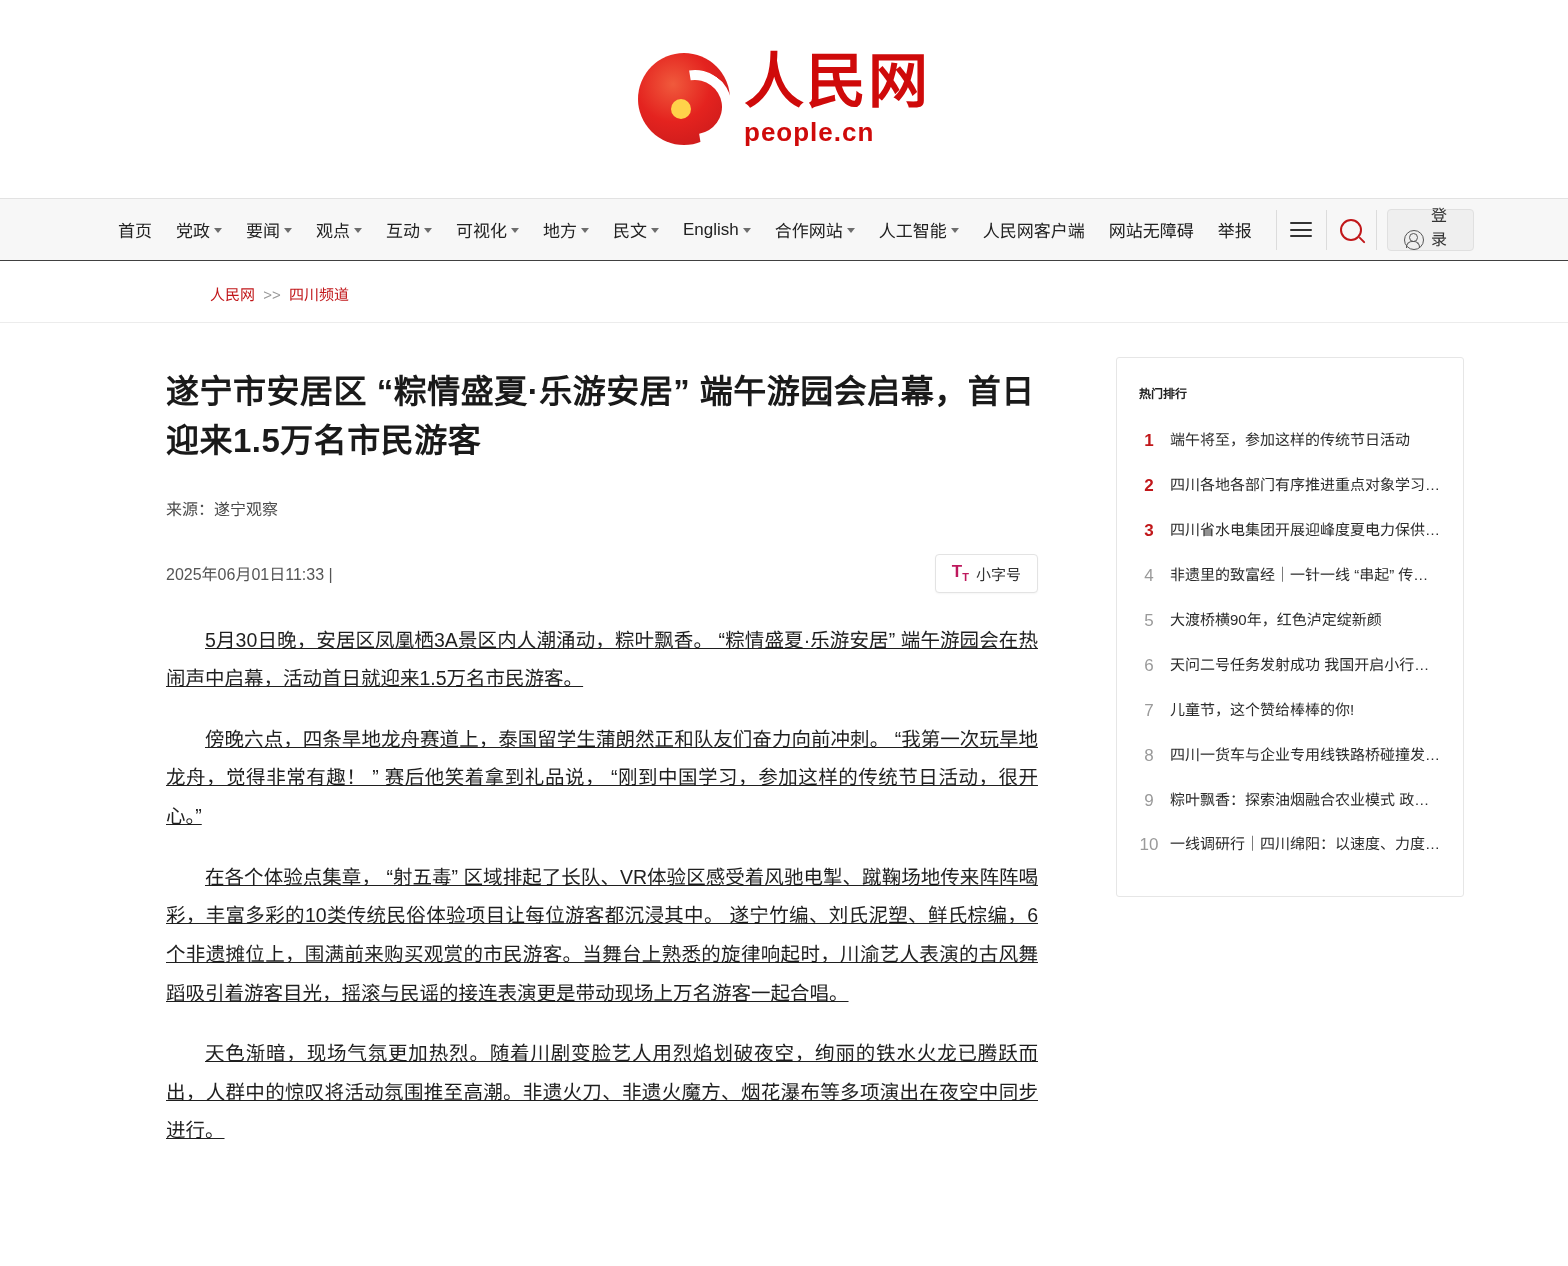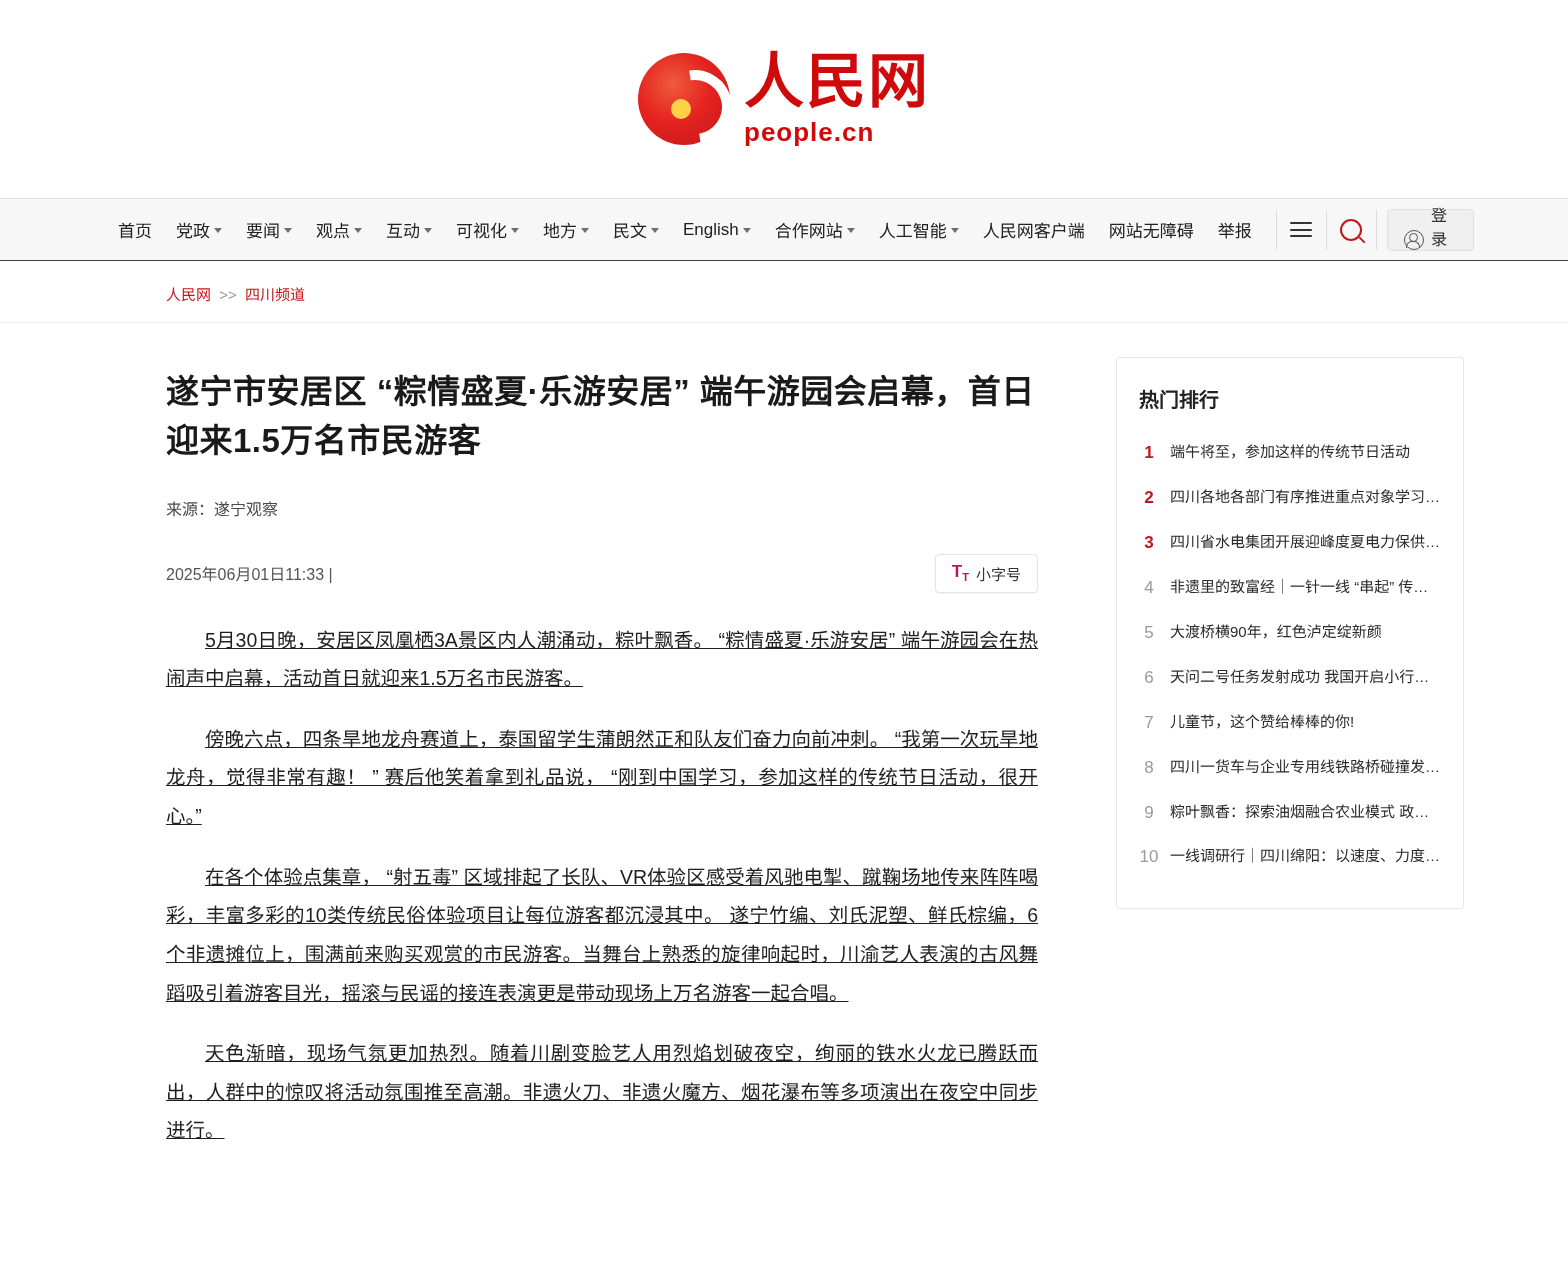--- a/index.html
+++ b/index.html
@@ -208,20 +208,21 @@
 
   
   .breadcrumb-wrap {
     padding: 22px 166px 18px;
     border-bottom: 1px solid #ececec;
     box-sizing: border-box;
   }
   .breadcrumb {
     font-size: 15px;
     color: #c1171a;
+    margin-left: 44px;
   }
   .breadcrumb .sep { color: #999; margin: 0 4px; }
   .breadcrumb a { color: #c1171a; text-decoration: none; cursor: pointer; }
 
   
   .content {
     display: flex;
     padding: 34px 166px 0;
     box-sizing: border-box;
     gap: 78px;
@@ -288,21 +289,21 @@
   .sidebar {
     width: 348px;
     flex: none;
     border: 1px solid #e6e6e6;
     border-radius: 3px;
     background: #fff;
     padding: 26px 22px 28px;
     box-sizing: border-box;
   }
   .sidebar-title {
-    font-size: 20px;
+    font-size: 12px;
     font-weight: 700;
     color: #222;
     margin-bottom: 18px;
   }
   .rank-list { list-style: none; margin: 0; padding: 0; }
   .rank-item {
     display: flex;
     align-items: flex-start;
     gap: 11px;
     padding: 11px 0;

